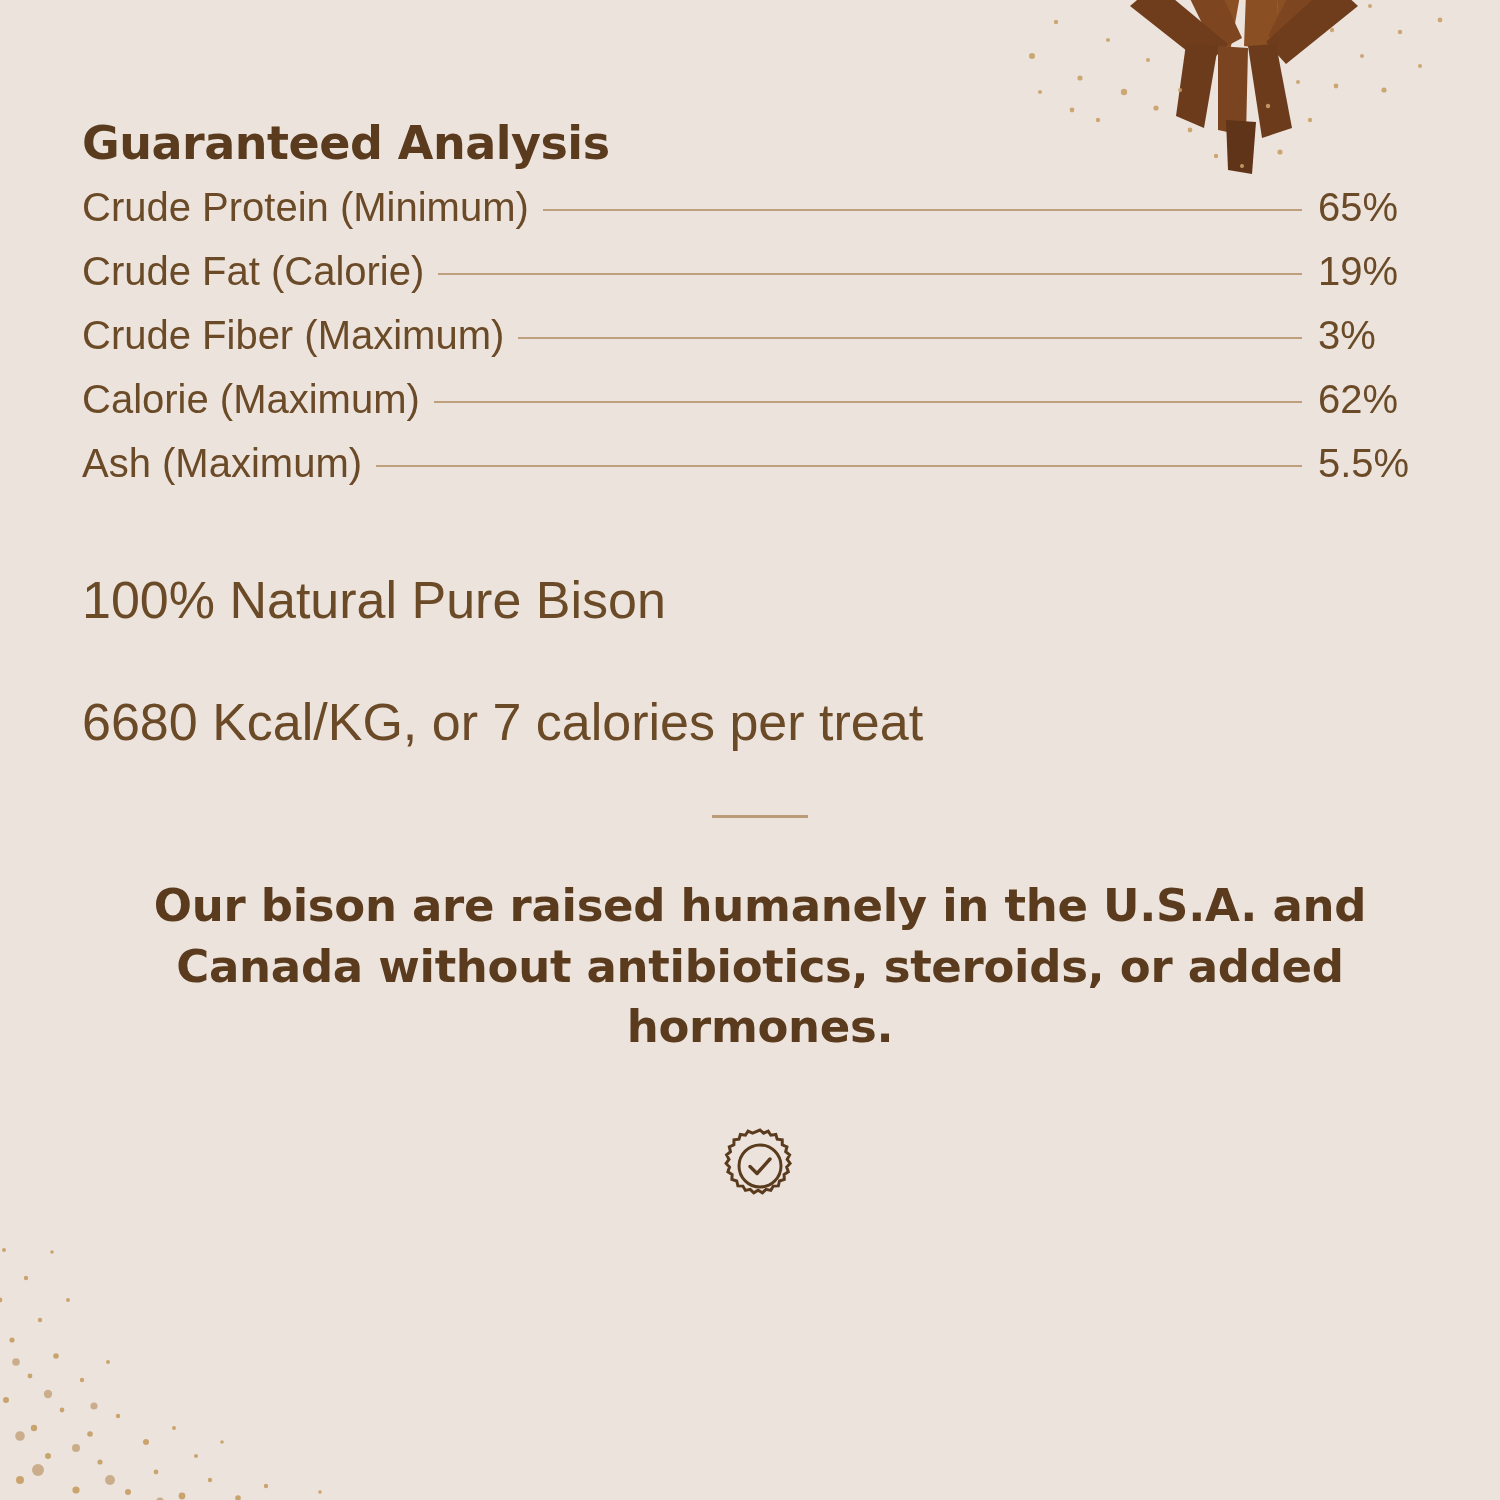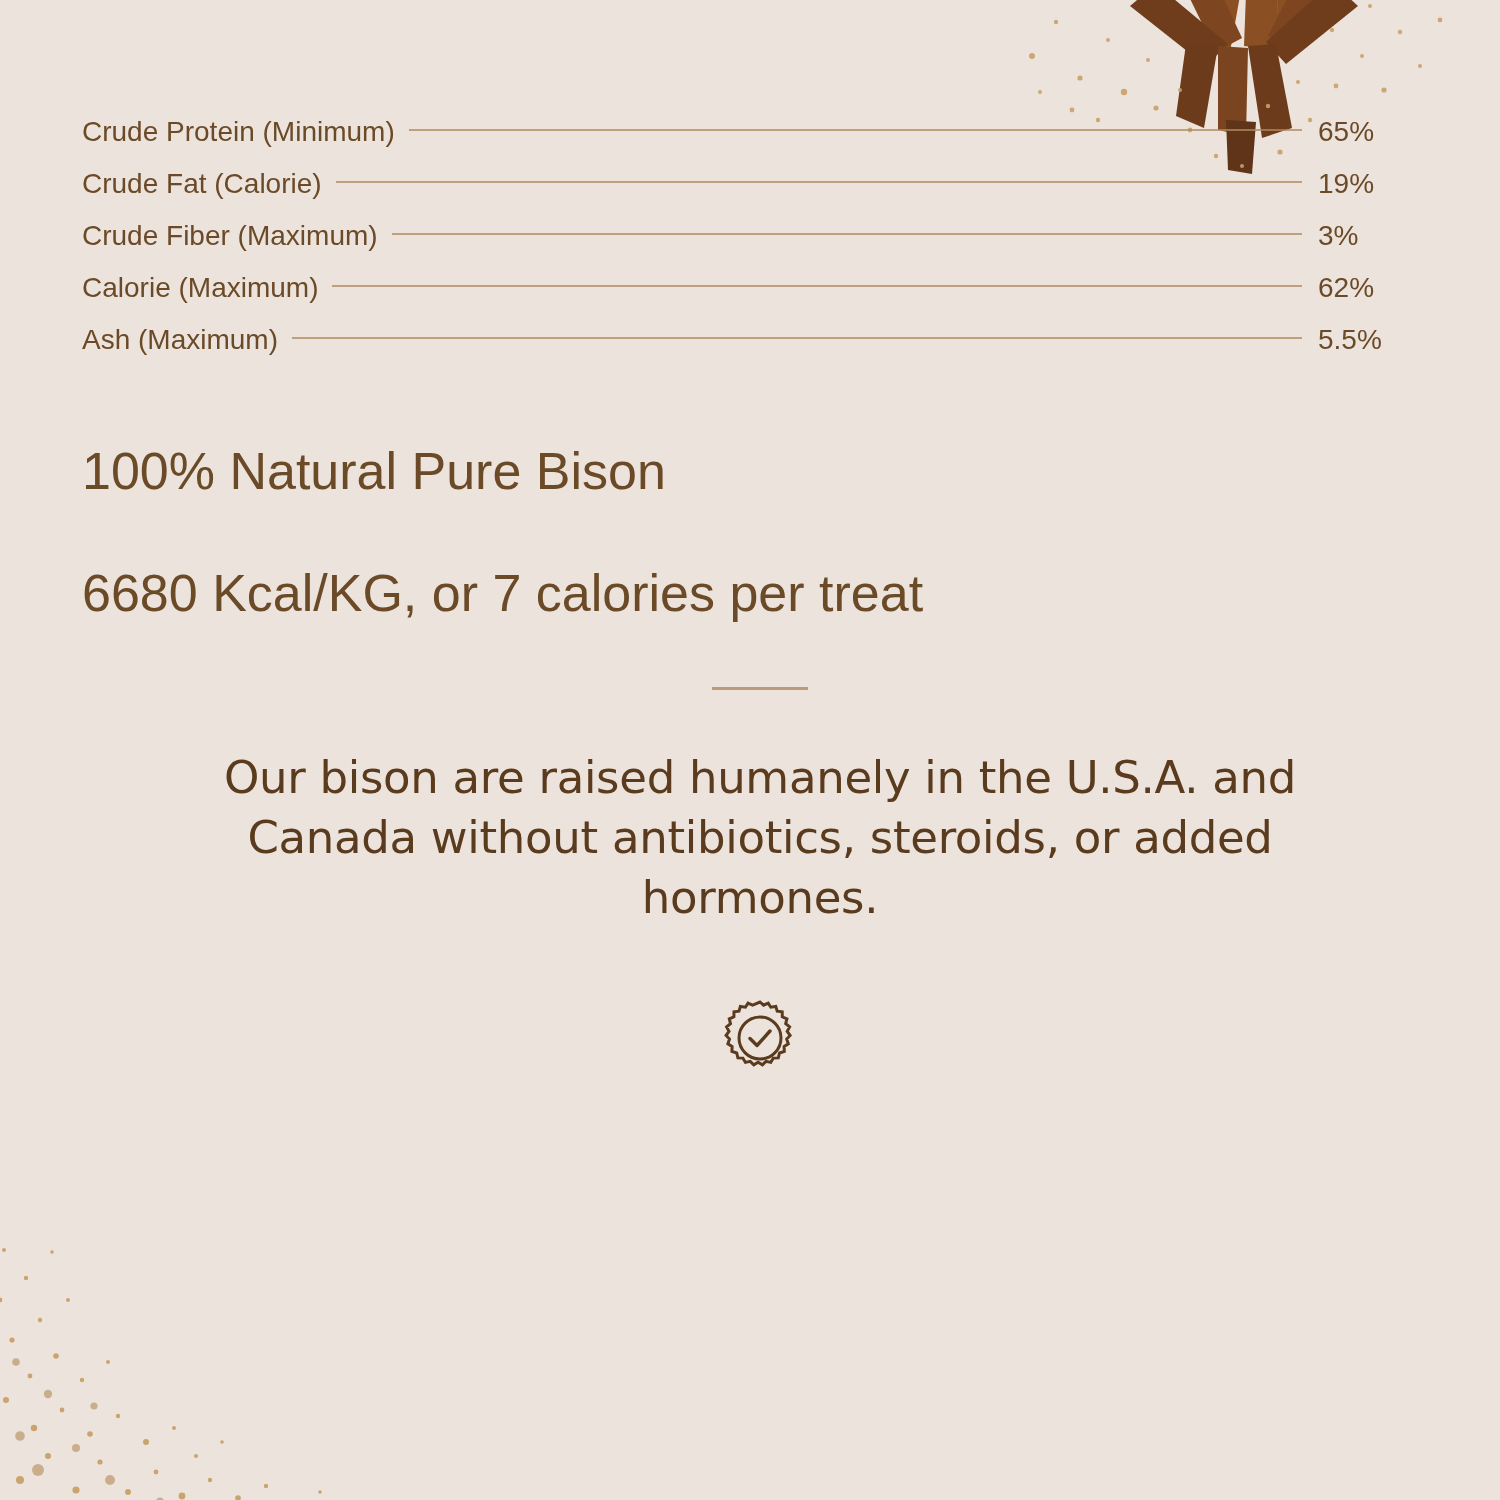--- a/index.html
+++ b/index.html
@@ -56,21 +56,21 @@
 
   
   .analysis-list {
     margin: 0;
     padding: 0;
     list-style: none;
   }
   .analysis-row {
     display: flex;
     align-items: baseline;
-    font-size: 28px;
+    font-size: 40px;
     color: #6b4a28;
     line-height: 1.0;
     margin-bottom: 24px;
     white-space: nowrap;
   }
   .analysis-row .label {
     flex: 0 0 auto;
     padding-right: 14px;
   }
   .analysis-row .leader {
@@ -108,21 +108,21 @@
     height: 3px;
     background: #b08a5f;
     opacity: 0.8;
   }
 
   .claim {
     margin: 58px auto 0 auto;
     width: 1240px;
     text-align: center;
     font-family: "DejaVu Sans", sans-serif;
-    font-weight: normal;
+    font-weight: bold;
     font-size: 45px;
     line-height: 1.34;
     color: #5a3b1d;
     letter-spacing: -0.3px;
   }
 
   .badge-wrap {
     display: flex;
     justify-content: center;
     margin-top: 66px;
@@ -217,20 +217,21 @@
       <circle cx="30" cy="256" r="4.8"></circle>
     <circle cx="86" cy="268" r="4"></circle>
       <circle cx="58" cy="214" r="4.2"></circle>
     <circle cx="104" cy="226" r="3.6"></circle>
       <circle cx="26" cy="182" r="3.8"></circle>
   </g>
 </svg>
 
 <div class="page">
 
+  <h2 class="section-title">Guaranteed Analysis</h2>
 
   <ul class="analysis-list">
     <li class="analysis-row">
       <span class="label">Crude Protein (Minimum)</span>
       <span class="leader"></span>
       <span class="value">65%</span>
     </li>
     <li class="analysis-row">
       <span class="label">Crude Fat (Calorie)</span>
       <span class="leader"></span>

